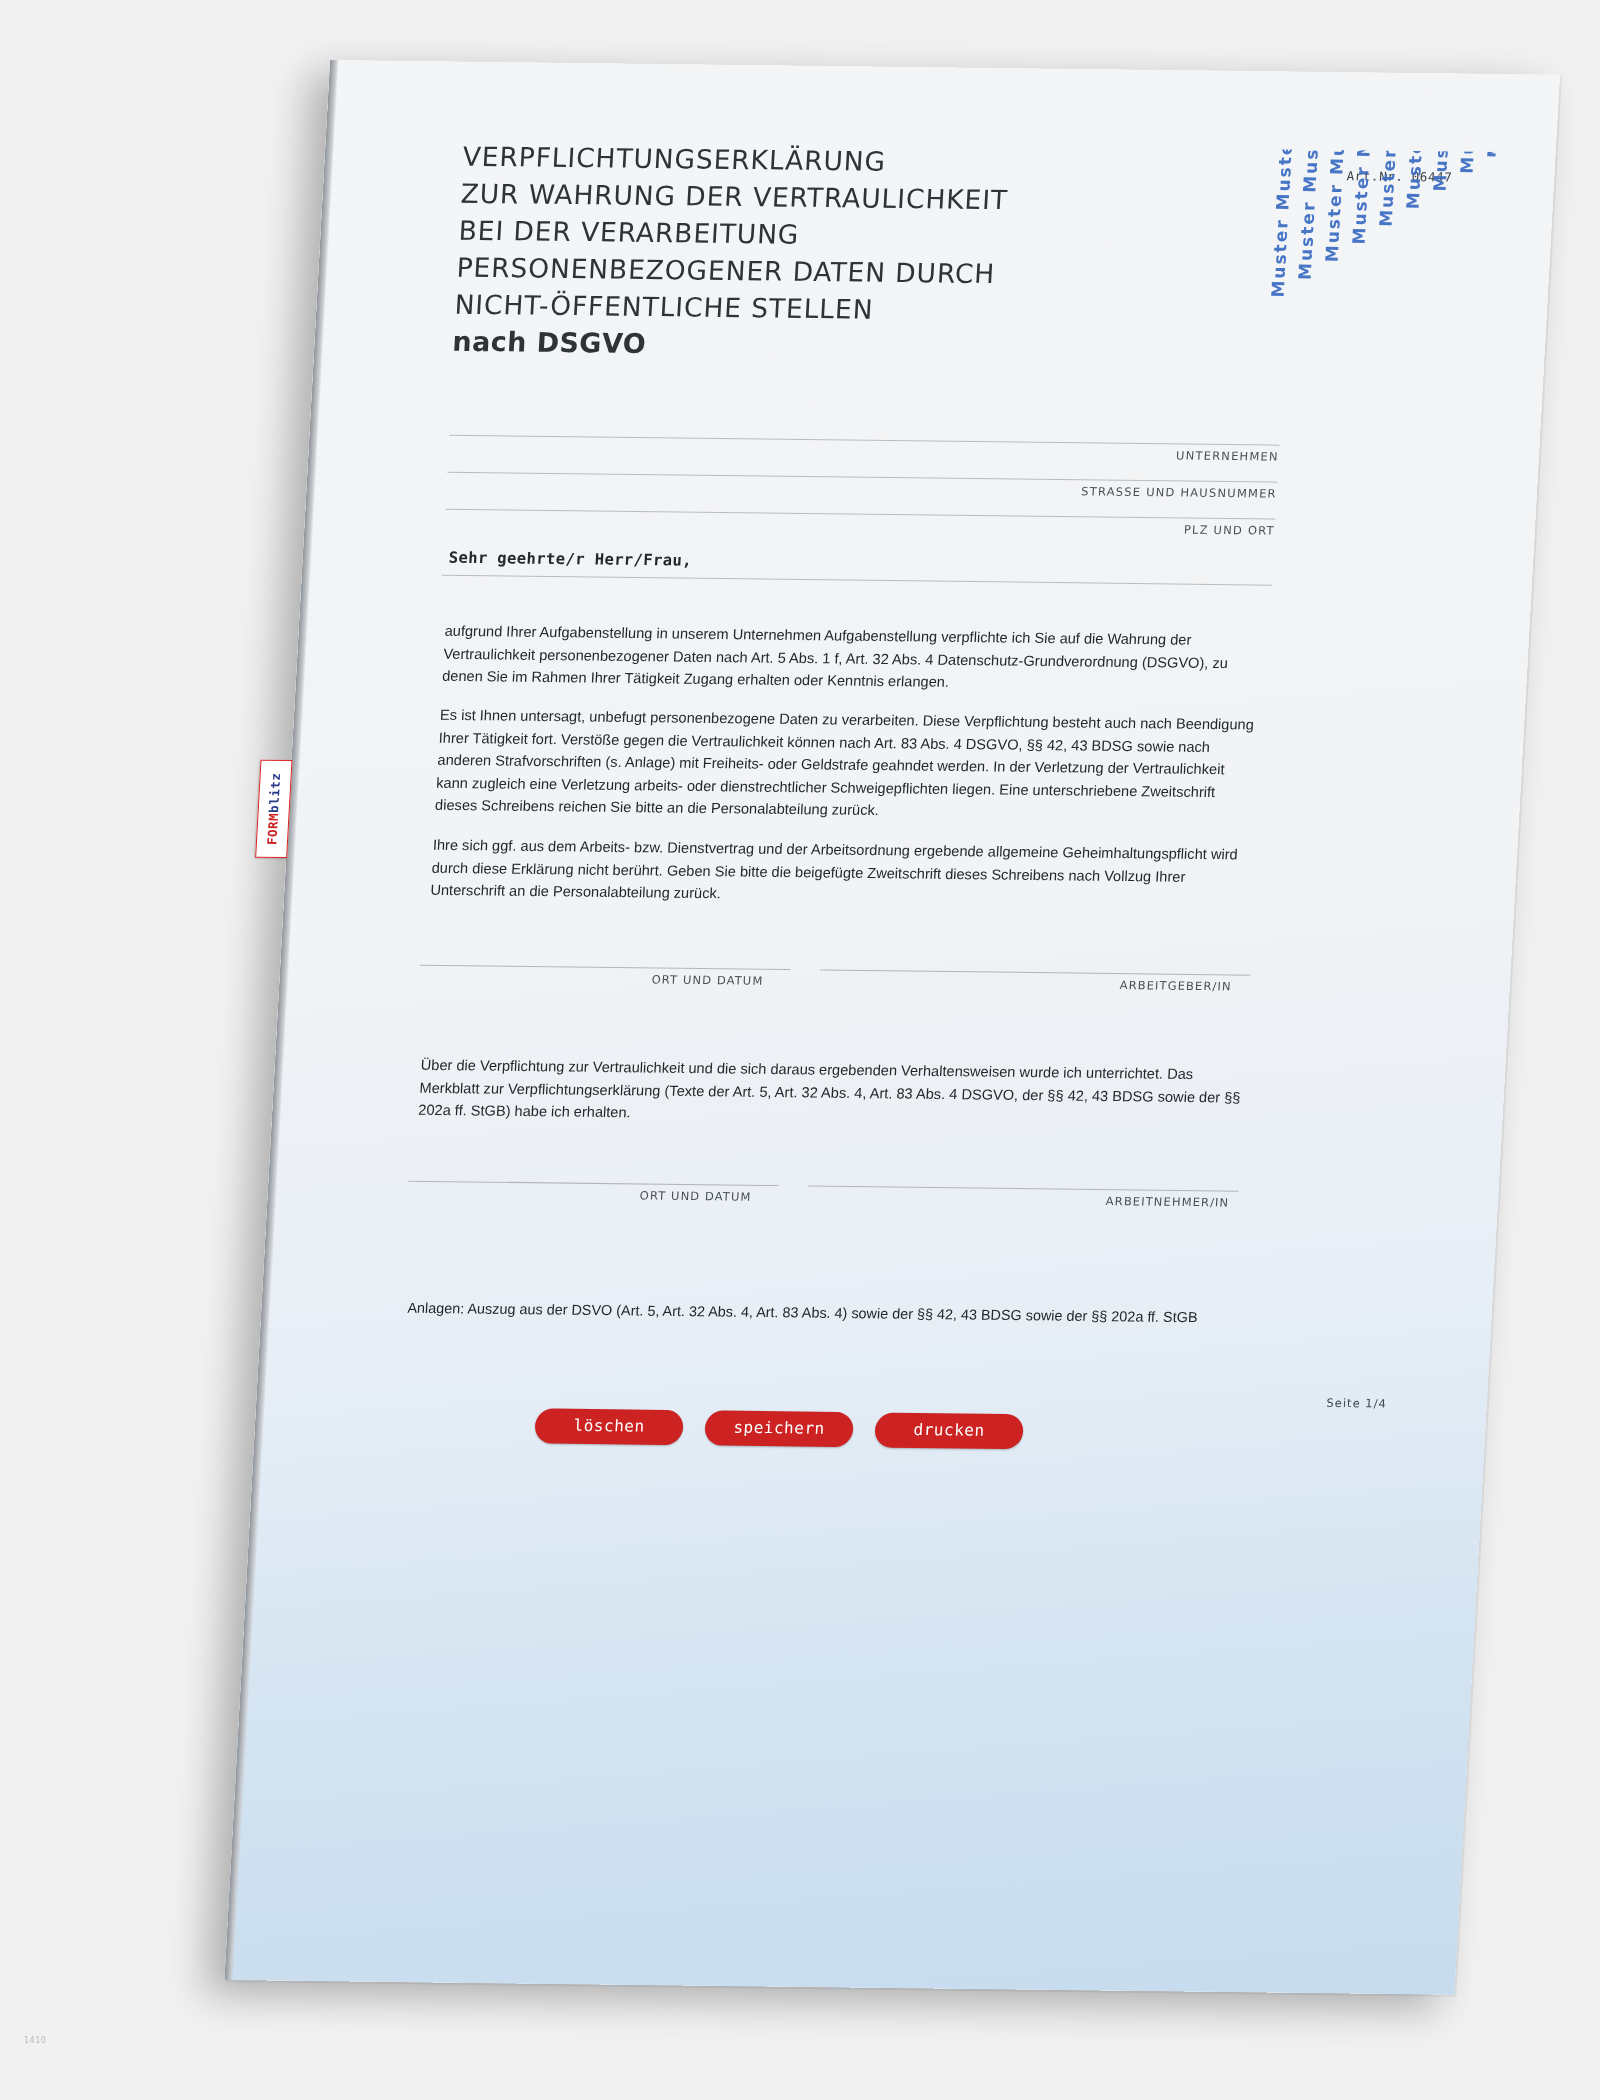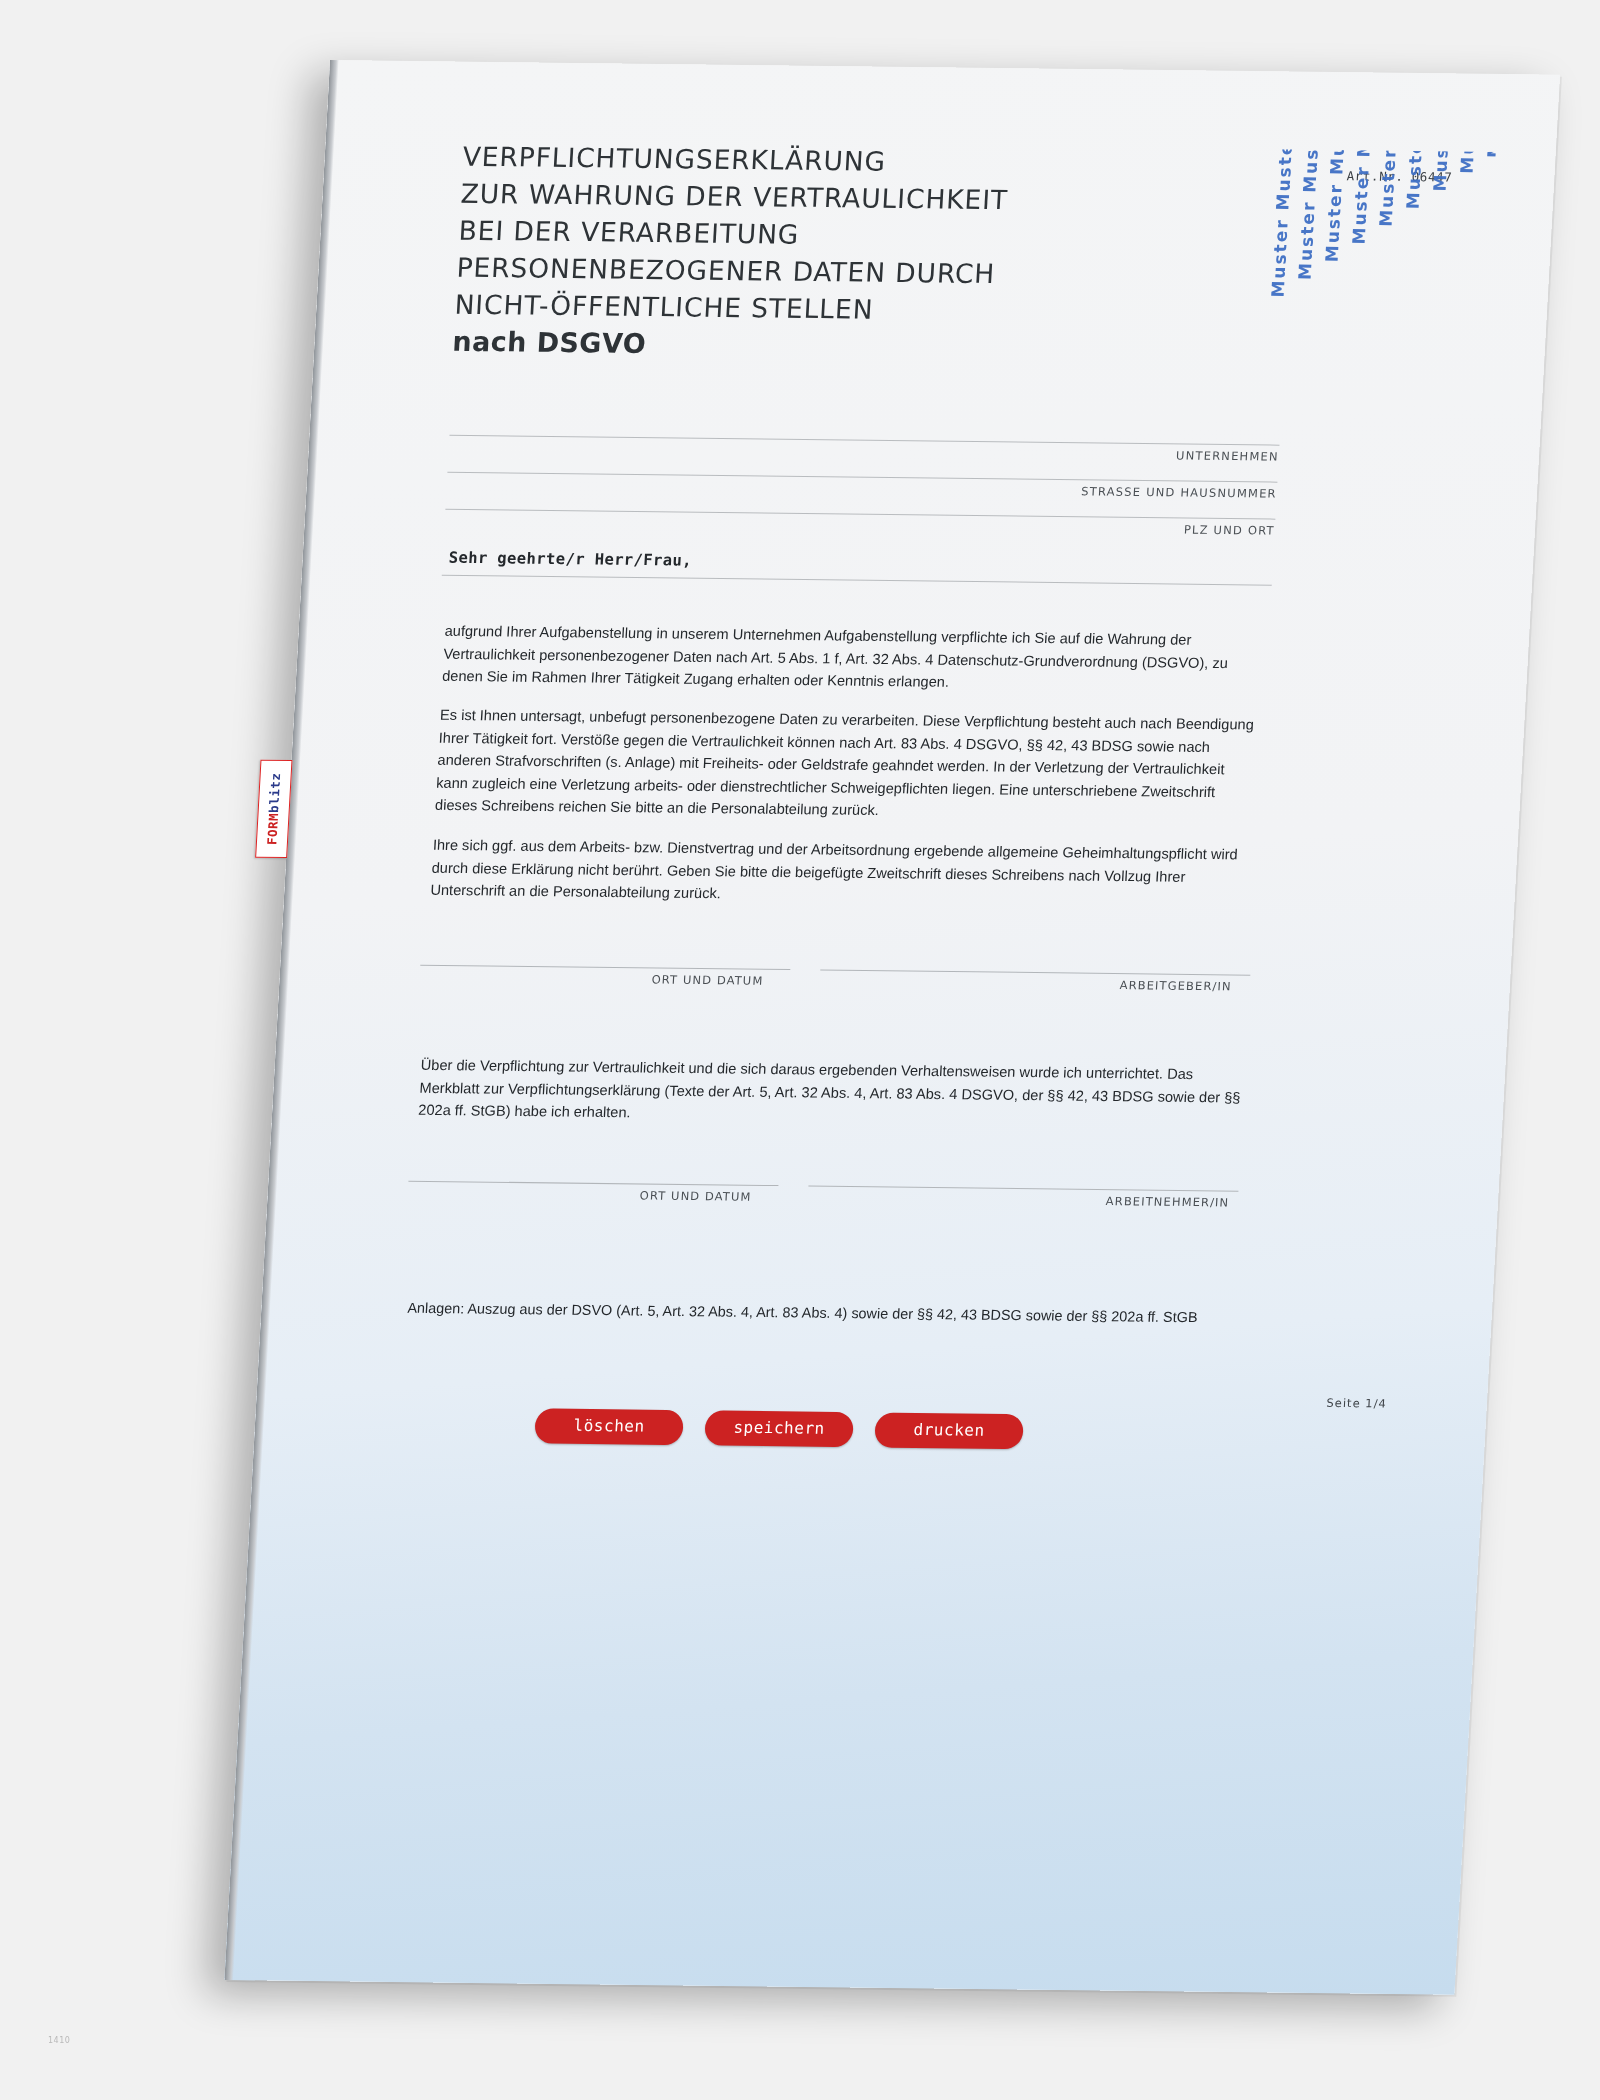--- a/index.html
+++ b/index.html
@@ -242,21 +242,21 @@
     font-size: 12.5px;
     font-weight: bold;
     letter-spacing: 0.5px;
   }
   .sidetab-inner .a { color: #cc2222; }
   .sidetab-inner .b { color: #2a3a8a; }
 
   
   .corner-code {
     position: absolute;
-    left: 48px;
+    left: 24px;
     top: 2036px;
     font-family: "DejaVu Sans", sans-serif;
     font-size: 8px;
     color: #b9b9b9;
     letter-spacing: 0.5px;
   }
 </style>
 </head>
 <body>
 

